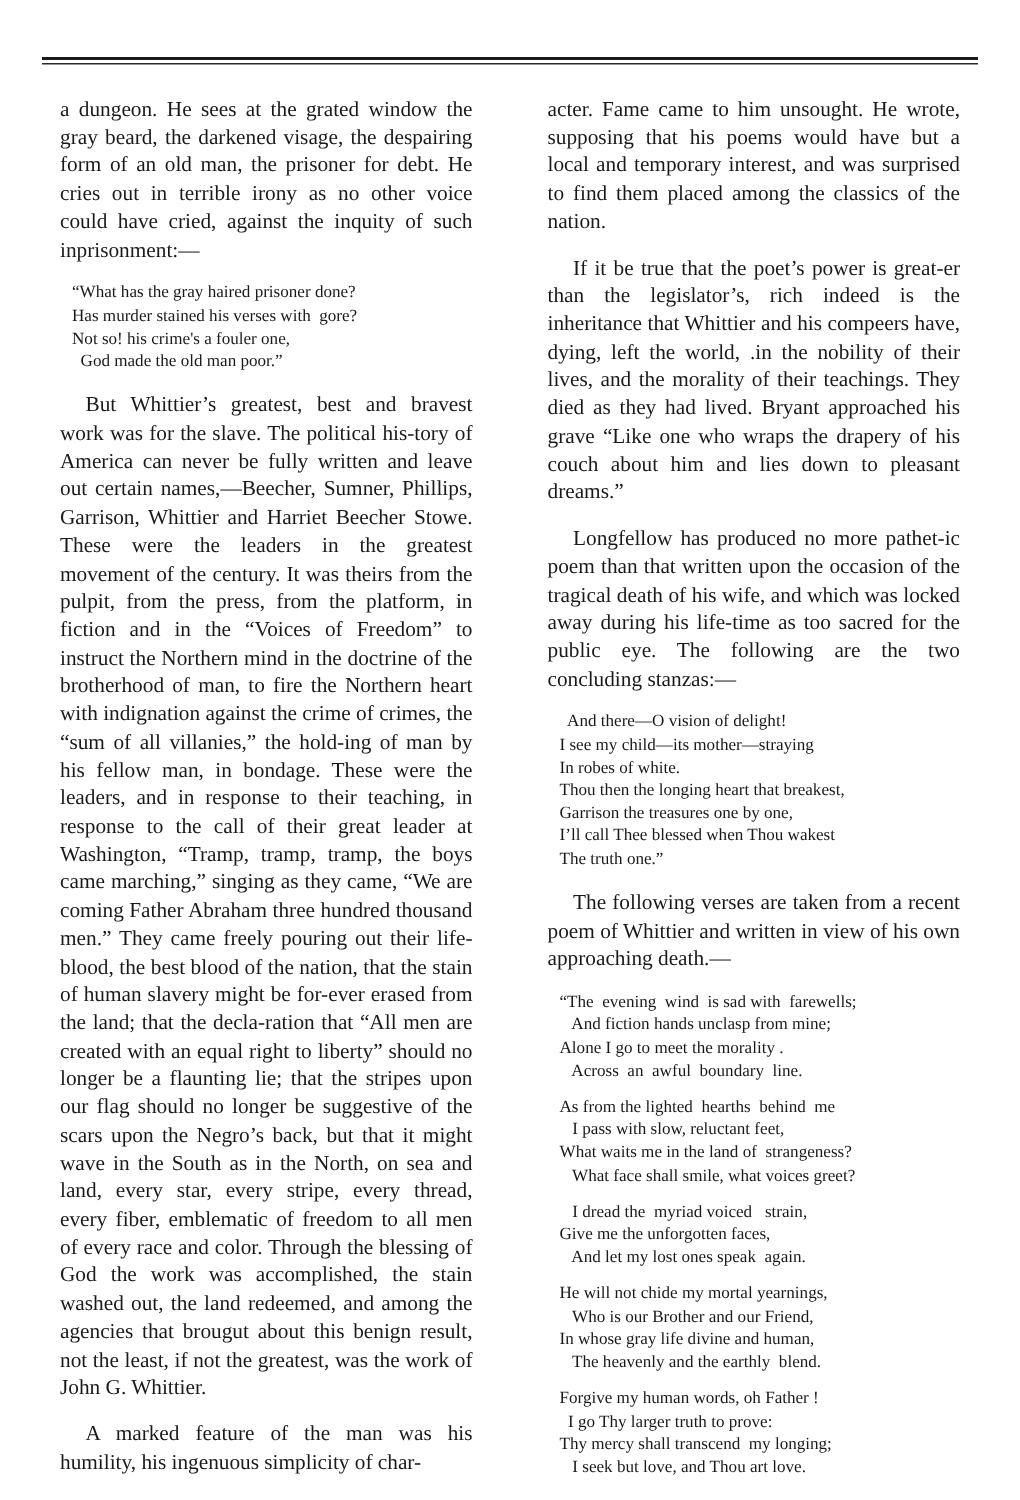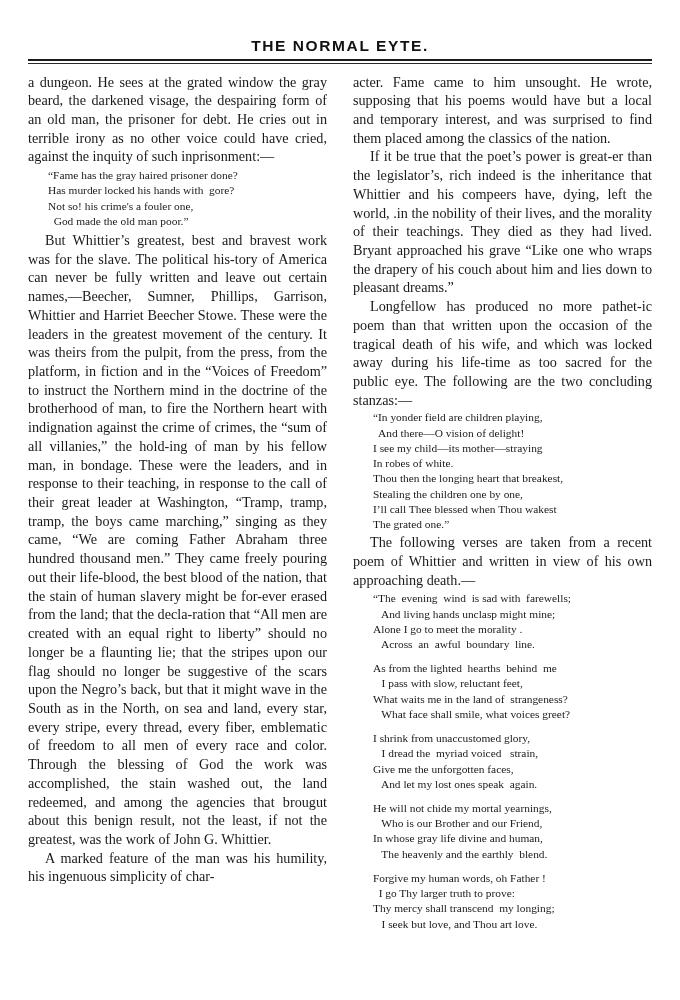--- a/index.html
+++ b/index.html
@@ -48,21 +48,21 @@
     display: flex;
     gap: 26px;
     align-items: flex-start;
   }
   .col {
     width: 299px;
     flex: 0 0 299px;
   }
 
   p.body {
-    margin: 0;
+    margin: 12px;
     font-size: 14.2px;
     line-height: 1.318;
     text-align: justify;
     text-justify: inter-word;
     hyphens: manual;
     color: #191919;
   }
   p.body.indent { text-indent: 17px; }
 
   
@@ -78,77 +78,74 @@
   .verse.tight { margin: 1px 0 1px 0; }
 
   .stanza { margin-bottom: 9px; }
   .stanza:last-child { margin-bottom: 0; }
 </style>
 </head>
 <body>
 
 <div class="page">
 
-  <div class="masthead">THE NORMAL EYTE.</div>
   <div class="rule-thick"></div>
   <div class="rule-gap"></div>
   <div class="rule-thin"></div>
 
   <div class="columns">
 
     <div class="col">
 
       <p class="body">a dungeon.  He sees at the grated  window the gray beard,  the darkened  visage,  the despairing form of an old man, the  prisoner for debt.  He cries  out  in  terrible  irony as no other voice could have   cried, against the inquity of such  inprisonment:—</p>
 
       <div class="verse">
-        <span class="vl">“Fame has the gray haired prisoner done?</span>
-        <span class="vl">Has murder locked his hands with  gore?</span>
+        <span class="vl">“What has the gray haired prisoner done?</span>
+        <span class="vl">Has murder stained his verses with  gore?</span>
         <span class="vl">Not so! his crime's a fouler one,</span>
         <span class="vl">  God made the old man poor.”</span>
       </div>
 
       <p class="body indent">But Whittier’s greatest, best and bravest work was for the slave.  The political his-tory of America can never be fully  written and  leave  out  certain  names,—Beecher, Sumner, Phillips, Garrison,  Whittier and Harriet Beecher Stowe.  These  were  the leaders  in  the  greatest  movement  of  the century.  It was theirs  from  the  pulpit, from the press, from the platform, in fiction and in the “Voices of Freedom” to instruct the Northern mind in the  doctrine  of  the brotherhood of man,  to  fire  the  Northern heart with indignation against the crime of crimes, the “sum of all villanies,” the hold-ing of man by his fellow man,  in  bondage. These were the leaders,  and in  response to their teaching,  in  response  to  the  call  of their great leader at  Washington,  “Tramp, tramp, tramp, the  boys  came  marching,” singing  as  they  came,  “We  are  coming Father Abraham  three  hundred  thousand men.”  They came freely pouring out their life-blood, the best blood of the  nation, that the stain of human  slavery might  be  for-ever erased from the land; that  the  decla-ration that “All men are  created  with  an equal right to liberty”  should  no longer be a flaunting lie;  that  the  stripes  upon  our flag should no longer be  suggestive  of  the scars  upon  the  Negro’s  back, but  that it might wave in the South as in  the  North, on sea and land,  every  star,  every  stripe, every  thread,  every  fiber,  emblematic  of freedom to all men of every race and  color. Through the blessing of God  the  work was accomplished,  the  stain  washed  out,  the land  redeemed,  and  among  the  agencies that brougut about this benign  result,  not the least, if not the greatest, was the work of John G.  Whittier.</p>
       <p class="body indent">A marked  feature  of the man  was  his humility, his ingenuous simplicity of char-</p>
 
     </div>
 
     <div class="col">
 
       <p class="body">acter.  Fame came to him  unsought.  He wrote,  supposing  that  his  poems  would have but a  local  and  temporary  interest, and  was  surprised  to  find  them  placed among the classics of the nation.</p>
       <p class="body indent">If it be true that the poet’s power is great-er than the legislator’s, rich  indeed  is  the inheritance that Whittier and his compeers have, dying, left the world, .in the nobility of their lives,  and  the  morality  of  their teachings.  They died  as  they  had  lived. Bryant approached his grave “Like one who wraps the drapery of his couch  about  him and lies down to pleasant dreams.”</p>
       <p class="body indent">Longfellow has produced no more pathet-ic poem than that written upon the occasion of the tragical death of his wife, and which was locked away during his life-time  as too sacred  for  the  public eye.   The  following are the two concluding stanzas:—</p>
 
       <div class="verse tight">
-        <span class="vl">“In yonder field are children playing,</span>
         <span class="vl">  And there—O vision of delight!</span>
         <span class="vl">I see my child—its mother—straying</span>
         <span class="vl">In robes of white.</span>
         <span class="vl">Thou then the longing heart that breakest,</span>
-        <span class="vl">Stealing the children one by one,</span>
+        <span class="vl">Garrison the treasures one by one,</span>
         <span class="vl">I’ll call Thee blessed when Thou wakest</span>
-        <span class="vl">The grated one.”</span>
+        <span class="vl">The truth one.”</span>
       </div>
 
       <p class="body indent">The following verses  are  taken  from a recent poem of  Whittier  and  written  in view of his own approaching death.—</p>
 
       <div class="verse">
         <div class="stanza">
           <span class="vl">“The  evening  wind  is sad with  farewells;</span>
-          <span class="vl">   And living hands unclasp might mine;</span>
+          <span class="vl">   And fiction hands unclasp from mine;</span>
           <span class="vl">Alone I go to meet the morality .</span>
           <span class="vl">   Across  an  awful  boundary  line.</span>
         </div>
         <div class="stanza">
           <span class="vl">As from the lighted  hearths  behind  me</span>
           <span class="vl">   I pass with slow, reluctant feet,</span>
           <span class="vl">What waits me in the land of  strangeness?</span>
           <span class="vl">   What face shall smile, what voices greet?</span>
         </div>
         <div class="stanza">
-          <span class="vl">I shrink from unaccustomed glory,</span>
           <span class="vl">   I dread the  myriad voiced   strain,</span>
           <span class="vl">Give me the unforgotten faces,</span>
           <span class="vl">   And let my lost ones speak  again.</span>
         </div>
         <div class="stanza">
           <span class="vl">He will not chide my mortal yearnings,</span>
           <span class="vl">   Who is our Brother and our Friend,</span>
           <span class="vl">In whose gray life divine and human,</span>
           <span class="vl">   The heavenly and the earthly  blend.</span>
         </div>

